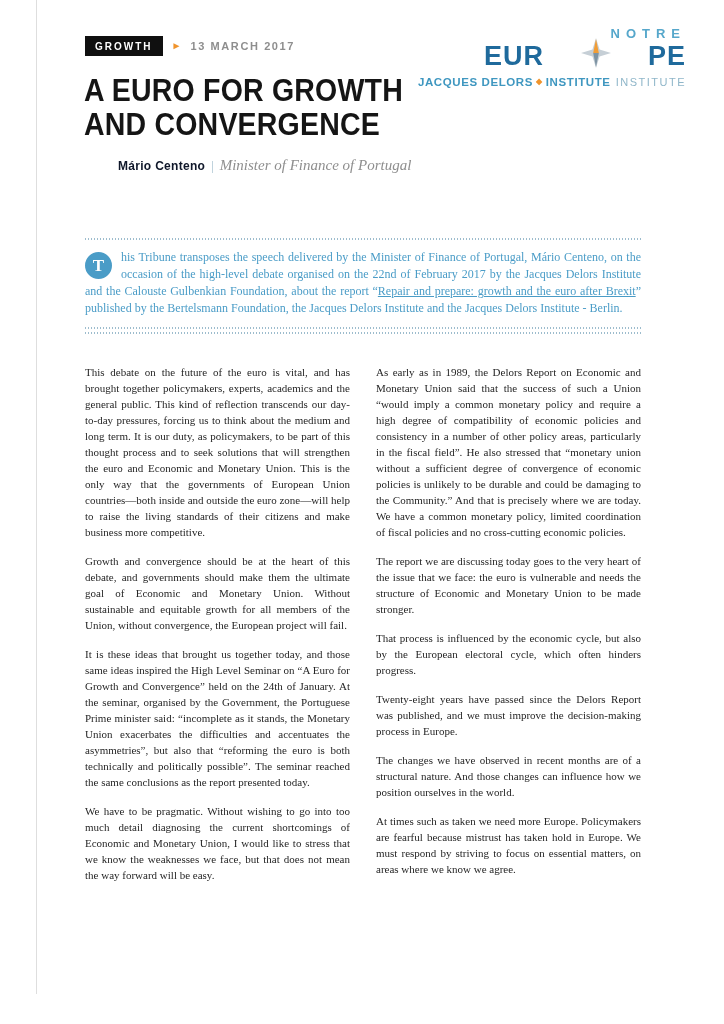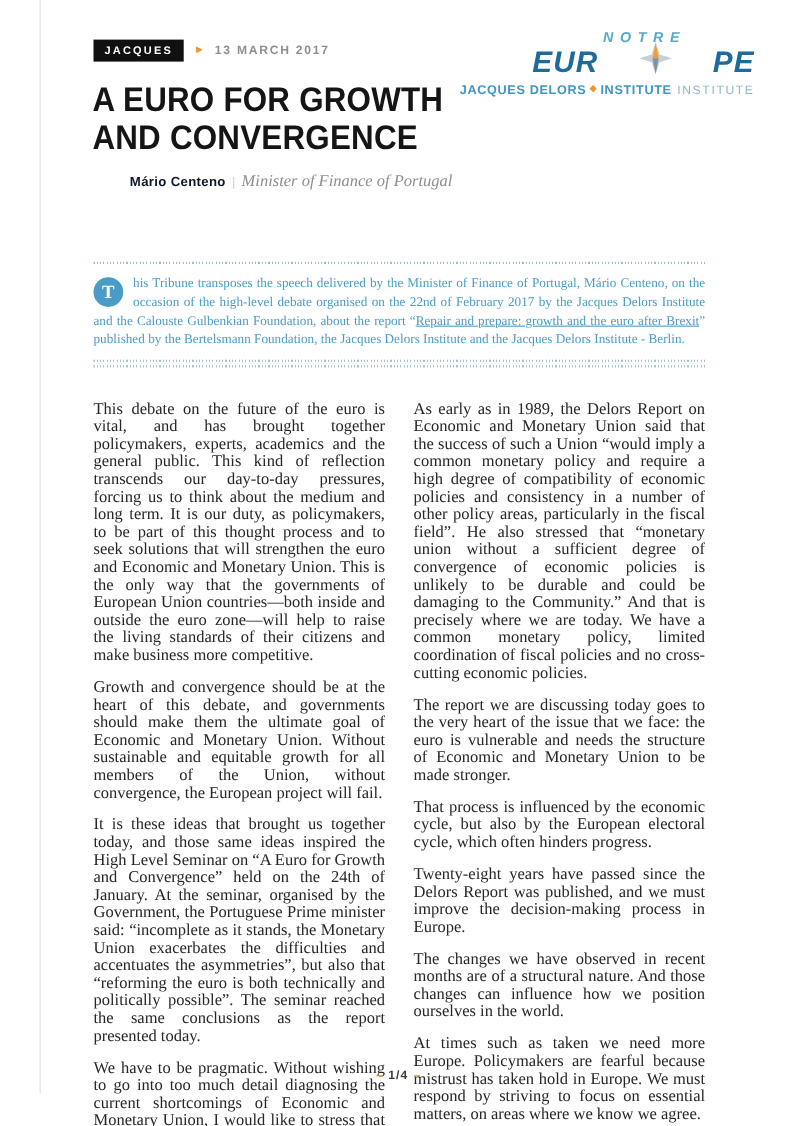--- a/index.html
+++ b/index.html
@@ -12,21 +12,21 @@
 
   
   .kicker { position:absolute; left:85px; top:36px; display:flex; align-items:center; gap:9px;
             font-family:"Liberation Sans", sans-serif; }
   .badge { background:#101010; color:#fff; font-size:10px; font-weight:bold; letter-spacing:2px; padding:5px 10px 4px; }
   .arrow { color:#f0942c; font-size:10px; line-height:1; }
   .date  { color:#8e8e8e; font-size:11px; font-weight:bold; letter-spacing:1.6px; }
 
   
   .logo { position:absolute; top:26px; right:38px; text-align:right; font-family:"Liberation Sans", sans-serif; }
-  .logo-top { display:inline-block; text-align:center;font-style:italic; }
+  .logo-top { display:inline-block; text-align:right; }
   .logo-notre { display:block; color:#56a7cb; font-size:13px; font-weight:bold; letter-spacing:6px; margin-left:2px; }
   .logo-europe { display:flex; align-items:center; color:#1f6a9c; font-size:27px; font-weight:bold;
                  letter-spacing:1px; line-height:1;gap:36px; }
   .compass { width:30px; height:30px; margin:0 1px; position:relative; top:-3px; }
   .logo-inst { margin-top:5px; color:#3f97c0; font-size:11.5px; font-weight:bold; letter-spacing:0.6px; white-space:nowrap; }
   .logo-diamond { color:#f0942c; font-size:8px; vertical-align:2px; margin:0 3px; }
   .logo-ticks { color:#8fb6c9; letter-spacing:1.5px; font-size:11px; margin-left:5px; font-weight:normal; }
 
   
   .title { position:absolute; left:84px; top:74px; font-family:"Liberation Sans", sans-serif;
@@ -44,37 +44,37 @@
             background-image:repeating-linear-gradient(90deg,#9dbccd 0,#9dbccd 1px,transparent 1px,transparent 3px); }
   .dotted-2 { margin-top:3px; }
   .intro-text { color:#4a9cc7; font-size:12px; line-height:17px; text-align:justify; padding:9px 0 10px; }
   .dropcap { float:left; width:27px; height:27px; border-radius:50%; background:#4a9cc7; color:#fff;
              font-size:17px; line-height:27px; text-align:center; margin:3px 9px 2px 0; font-weight:bold; }
   .intro-link { color:#4a9cc7; text-decoration:underline; }
 
   
   .columns { position:absolute; left:85px; top:364px; width:556px; display:flex; gap:26px; }
   .col { flex:1; min-width:0; }
-  .para { font-size:15px; line-height:16px; color:#262626; text-align:justify; margin-bottom:13px; }
+  .para { font-size:11px; line-height:16px; color:#262626; text-align:justify; margin-bottom:13px; }
 
   
   .footer { position:absolute; left:0; right:0; top:972px; text-align:center;
             font-family:"Liberation Sans", sans-serif; font-size:11px; font-weight:bold; }
   .f-dash { color:#f0942c; margin:0 5px; }
   .f-num  { color:#3c3c3c; letter-spacing:1px; }
 </style>
 </head>
 <body>
 
 <div class="page">
 
   <div class="left-rule"></div>
 
   <div class="kicker">
-    <span class="badge">JACQUES</span>
+    <span class="badge">GROWTH</span>
     <span class="arrow">►</span>
     <span class="date">13 MARCH 2017</span>
   </div>
 
   <div class="logo">
     <div class="logo-top">
       <span class="logo-notre">NOTRE</span>
       <div class="logo-europe">
         <span>EUR</span>
         <svg class="compass" viewBox="0 0 34 34" aria-hidden="true">
@@ -118,17 +118,14 @@
     <div class="col">
       <p class="para">As early as in 1989, the Delors Report on Economic and Monetary Union said that the success of such a Union “would imply a common monetary policy and require a high degree of compatibility of economic policies and consistency in a number of other policy areas, particularly in the fiscal field”. He also stressed that “monetary union without a sufficient degree of convergence of economic policies is unlikely to be durable and could be damaging to the Community.” And that is precisely where we are today. We have a common monetary policy, limited coordination of fiscal policies and no cross-cutting economic policies.</p>
       <p class="para">The report we are discussing today goes to the very heart of the issue that we face: the euro is vulnerable and needs the structure of Economic and Monetary Union to be made stronger.</p>
       <p class="para">That process is influenced by the economic cycle, but also by the European electoral cycle, which often hinders progress.</p>
       <p class="para">Twenty-eight years have passed since the Delors Report was published, and we must improve the decision-making process in Europe.</p>
       <p class="para">The changes we have observed in recent months are of a structural nature. And those changes can influence how we position ourselves in the world.</p>
       <p class="para">At times such as taken we need more Europe. Policymakers are fearful because mistrust has taken hold in Europe. We must respond by striving to focus on essential matters, on areas where we know we agree.</p>
     </div>
   </div>
 
-  <div class="footer">
-    <span class="f-dash">–</span><span class="f-num">1/4</span><span class="f-dash">–</span>
-  </div>
 
 </div>
 
 </body></html>

